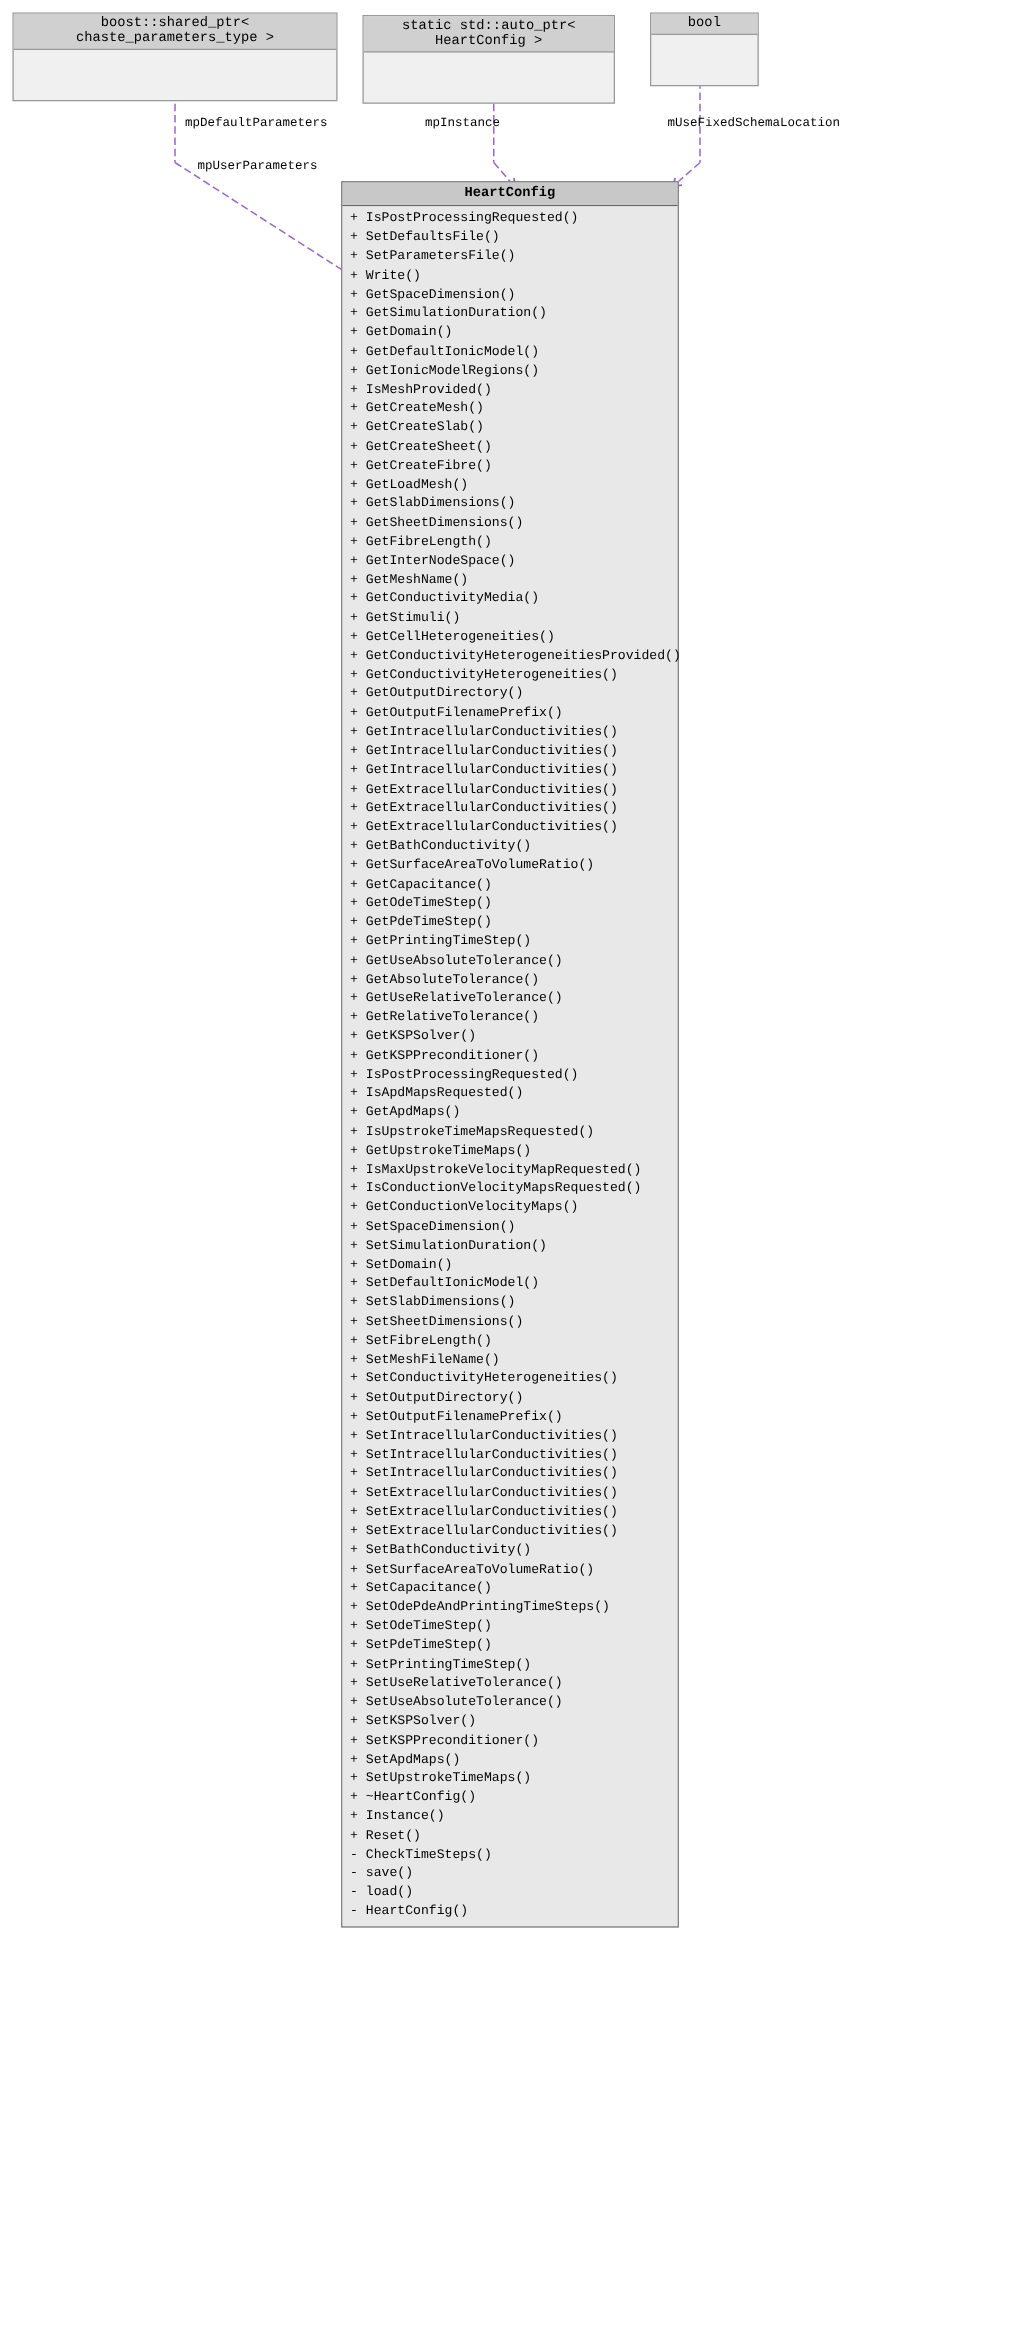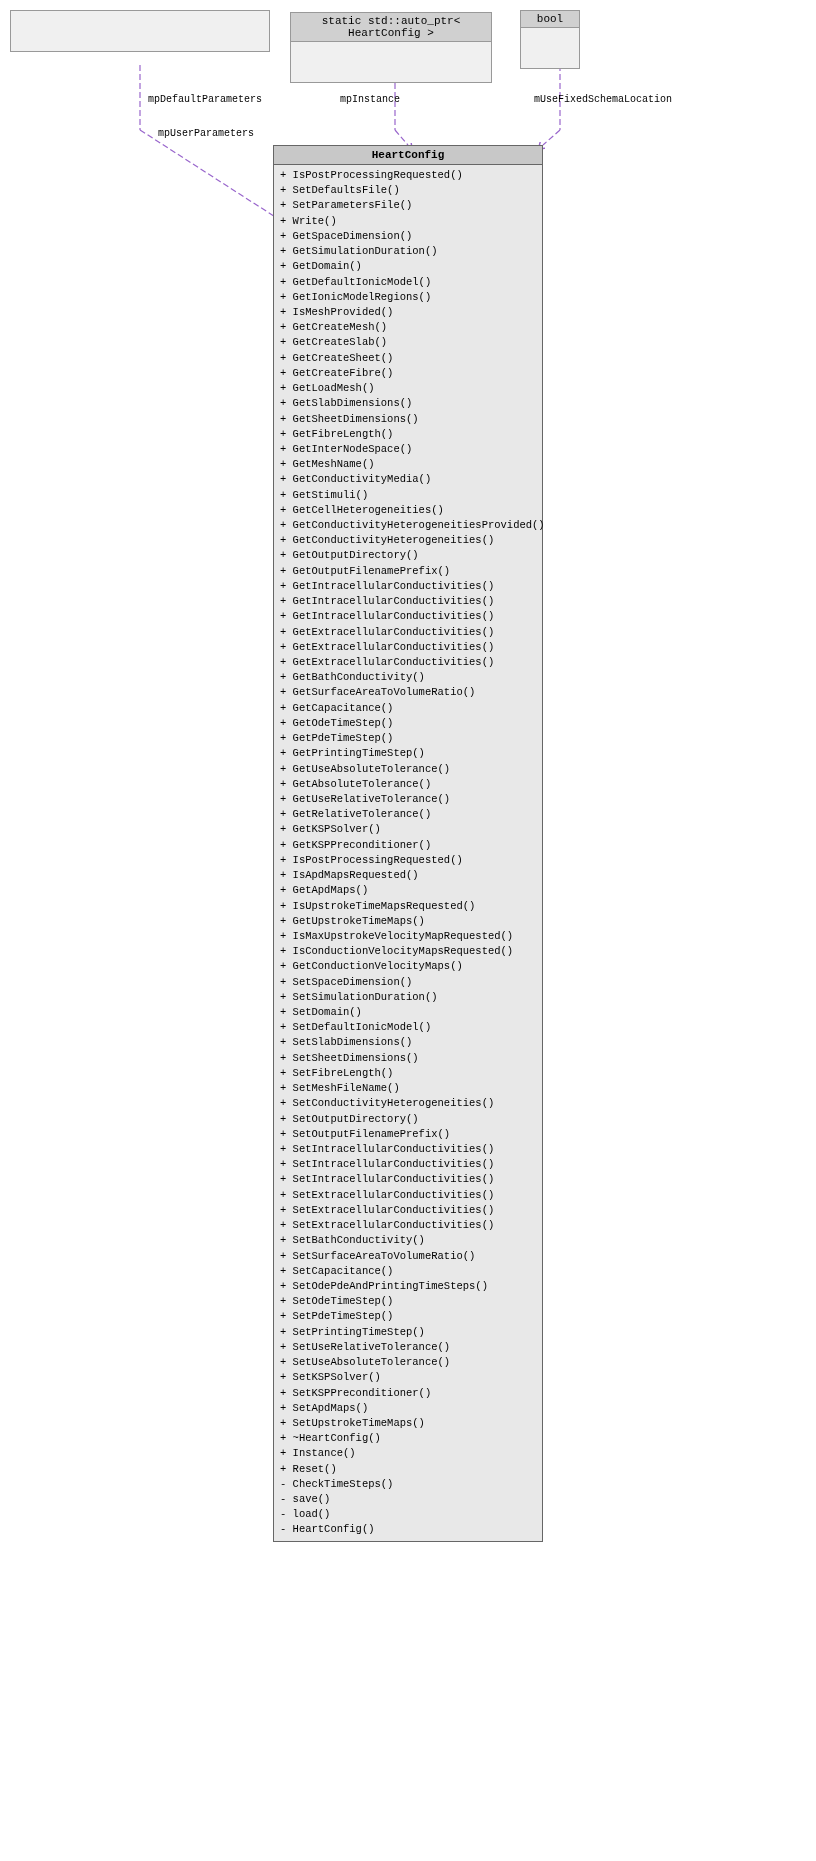--- a/index.html
+++ b/index.html
@@ -110,29 +110,30 @@
     <line x1="140" y1="130" x2="280" y2="220" stroke="#9966cc" stroke-width="1.2" stroke-dasharray="6,3" marker-end="url(#arrow-open)"></line>
 
     <line x1="395" y1="65" x2="395" y2="130" stroke="#9966cc" stroke-width="1.2" stroke-dasharray="6,3"></line>
     <line x1="395" y1="130" x2="408" y2="145" stroke="#9966cc" stroke-width="1.2" stroke-dasharray="6,3" marker-end="url(#arrow-open)"></line>
 
     <line x1="560" y1="65" x2="560" y2="130" stroke="#9966cc" stroke-width="1.2" stroke-dasharray="6,3"></line>
     <line x1="560" y1="130" x2="543" y2="145" stroke="#9966cc" stroke-width="1.2" stroke-dasharray="6,3" marker-end="url(#arrow-open)"></line>
   </svg>
 
   <div class="top-box" style="left:10px; top:10px; width:260px;">
+    <div class="top-box-title">boost::shared_ptr&lt; chaste_parameters_type &gt;</div>
     <div class="top-box-body" style="height:40px;"></div>
   </div>
 
   <div class="top-box" style="left:290px; top:12px; width:202px;">
     <div class="top-box-title">static std::auto_ptr&lt; HeartConfig &gt;</div>
     <div class="top-box-body" style="height:40px;"></div>
   </div>
 
-  <div class="top-box" style="left:520px; top:10px; width:60px;">
+  <div class="top-box" style="left:520px; top:10px; width:87px;">
     <div class="top-box-title">bool</div>
     <div class="top-box-body" style="height:40px;"></div>
   </div>
 
   <div class="arrow-label" style="left:148px; top:94px;">mpDefaultParameters</div>
   <div class="arrow-label" style="left:158px; top:106px;margin-top:22px;">mpUserParameters</div>
   <div class="arrow-label" style="left:340px; top:94px;">mpInstance</div>
   <div class="arrow-label" style="left:534px; top:94px;">mUseFixedSchemaLocation</div>
 
   <div class="heart-config-box" style="left:273px; top:145px; width:270px;">

